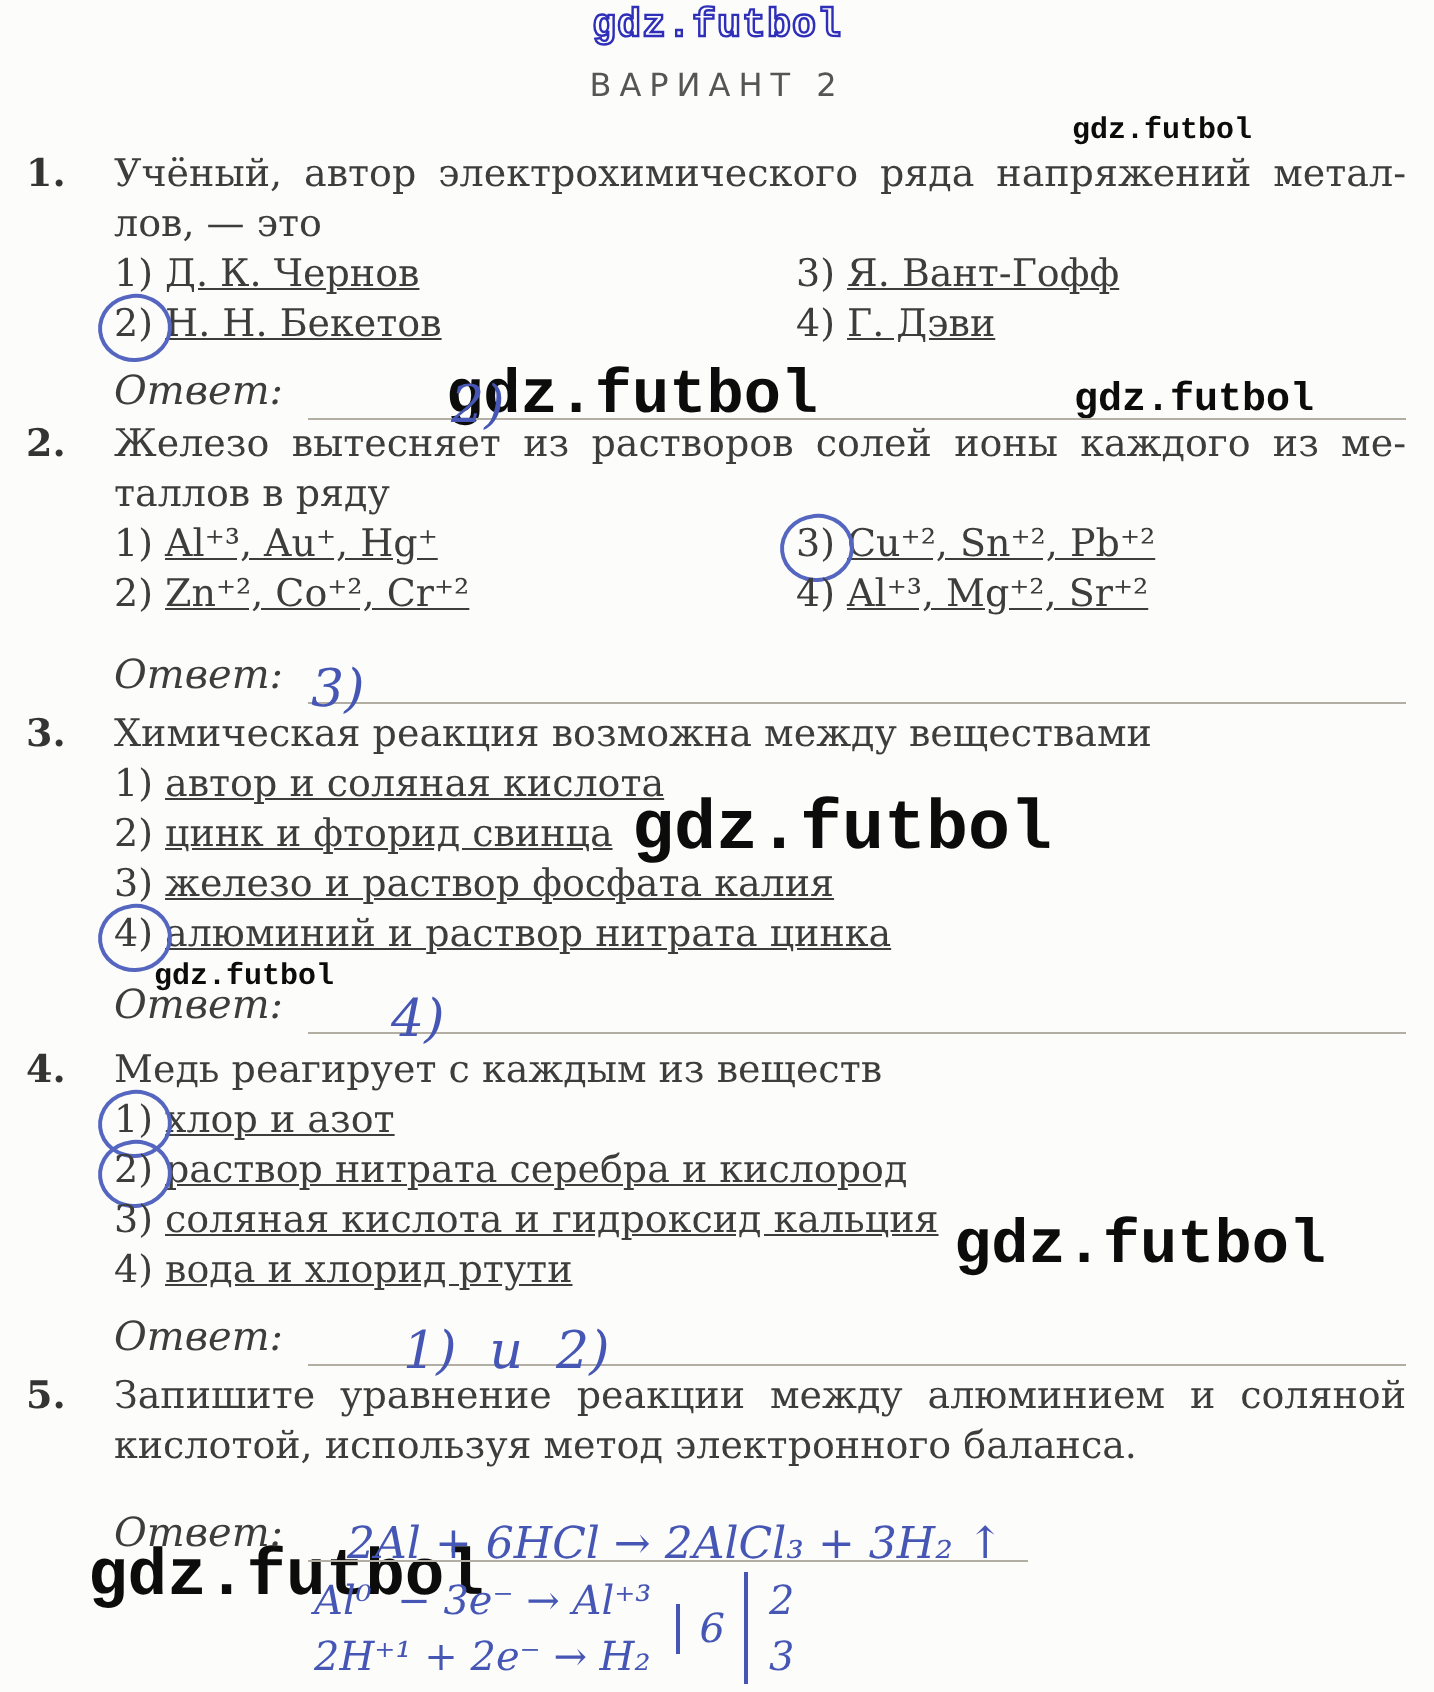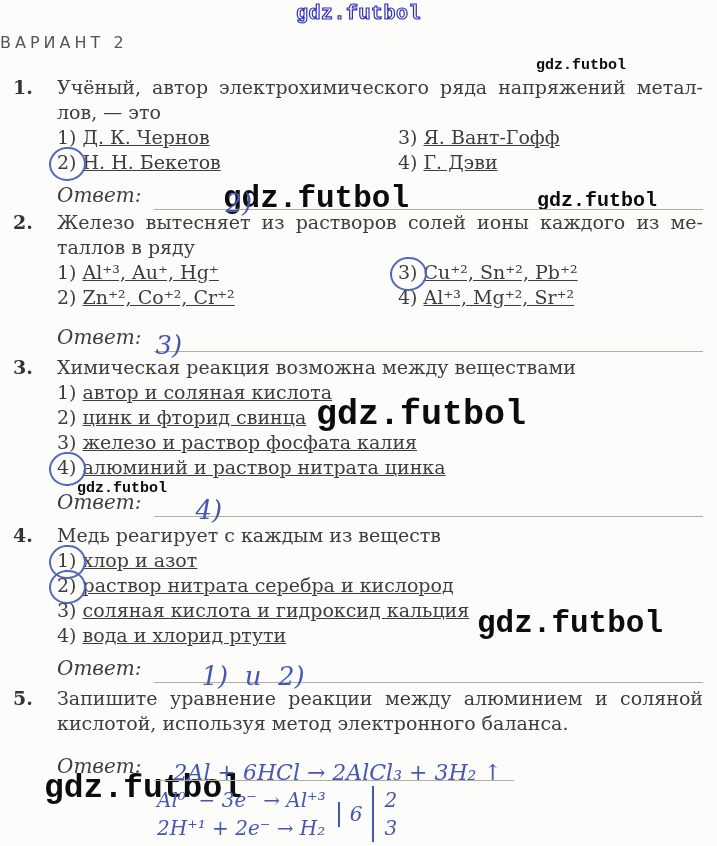--- a/index.html
+++ b/index.html
@@ -18,21 +18,21 @@
           color:#fbfbff;-webkit-text-stroke:1.2px #2e2eb8;letter-spacing:.5px;}
   .wm-header-right{left:536px;top:57px;font-size:15px;font-weight:600;}
   .wm-q1-big{left:223px;top:181px;font-size:31px;font-weight:700;}
   .wm-q1-right{left:537px;top:189px;font-size:20px;font-weight:600;}
   .wm-q3-big{left:316px;top:395px;font-size:35px;font-weight:700;}
   .wm-q3-small{left:77px;top:480px;font-size:15px;font-weight:700;}
   .wm-q4-big{left:477px;top:606px;font-size:31px;font-weight:700;}
   .wm-q5-bottom{left:44px;top:770px;font-size:33px;font-weight:700;}
   
   .variant-title{
-    position:absolute;left:0;right:0;top:33px;
+    position:absolute;left:0;right:0;top:33px;text-align:center;
     font-family:"DejaVu Sans","Liberation Sans",sans-serif;
     font-size:16px;letter-spacing:4px;color:#555;
   }
   
   .q{position:absolute;left:13px;right:14px;display:flex;}
   .q-num{width:44px;flex:0 0 44px;font-weight:700;font-size:19px;line-height:25px;color:#343434;}
   .q-body{flex:1;font-size:19px;line-height:25px;}
   .q-line{height:25px;}
   .just{text-align:justify;text-align-last:justify;}
   .opts-grid{display:grid;grid-template-columns:341px 1fr;}

